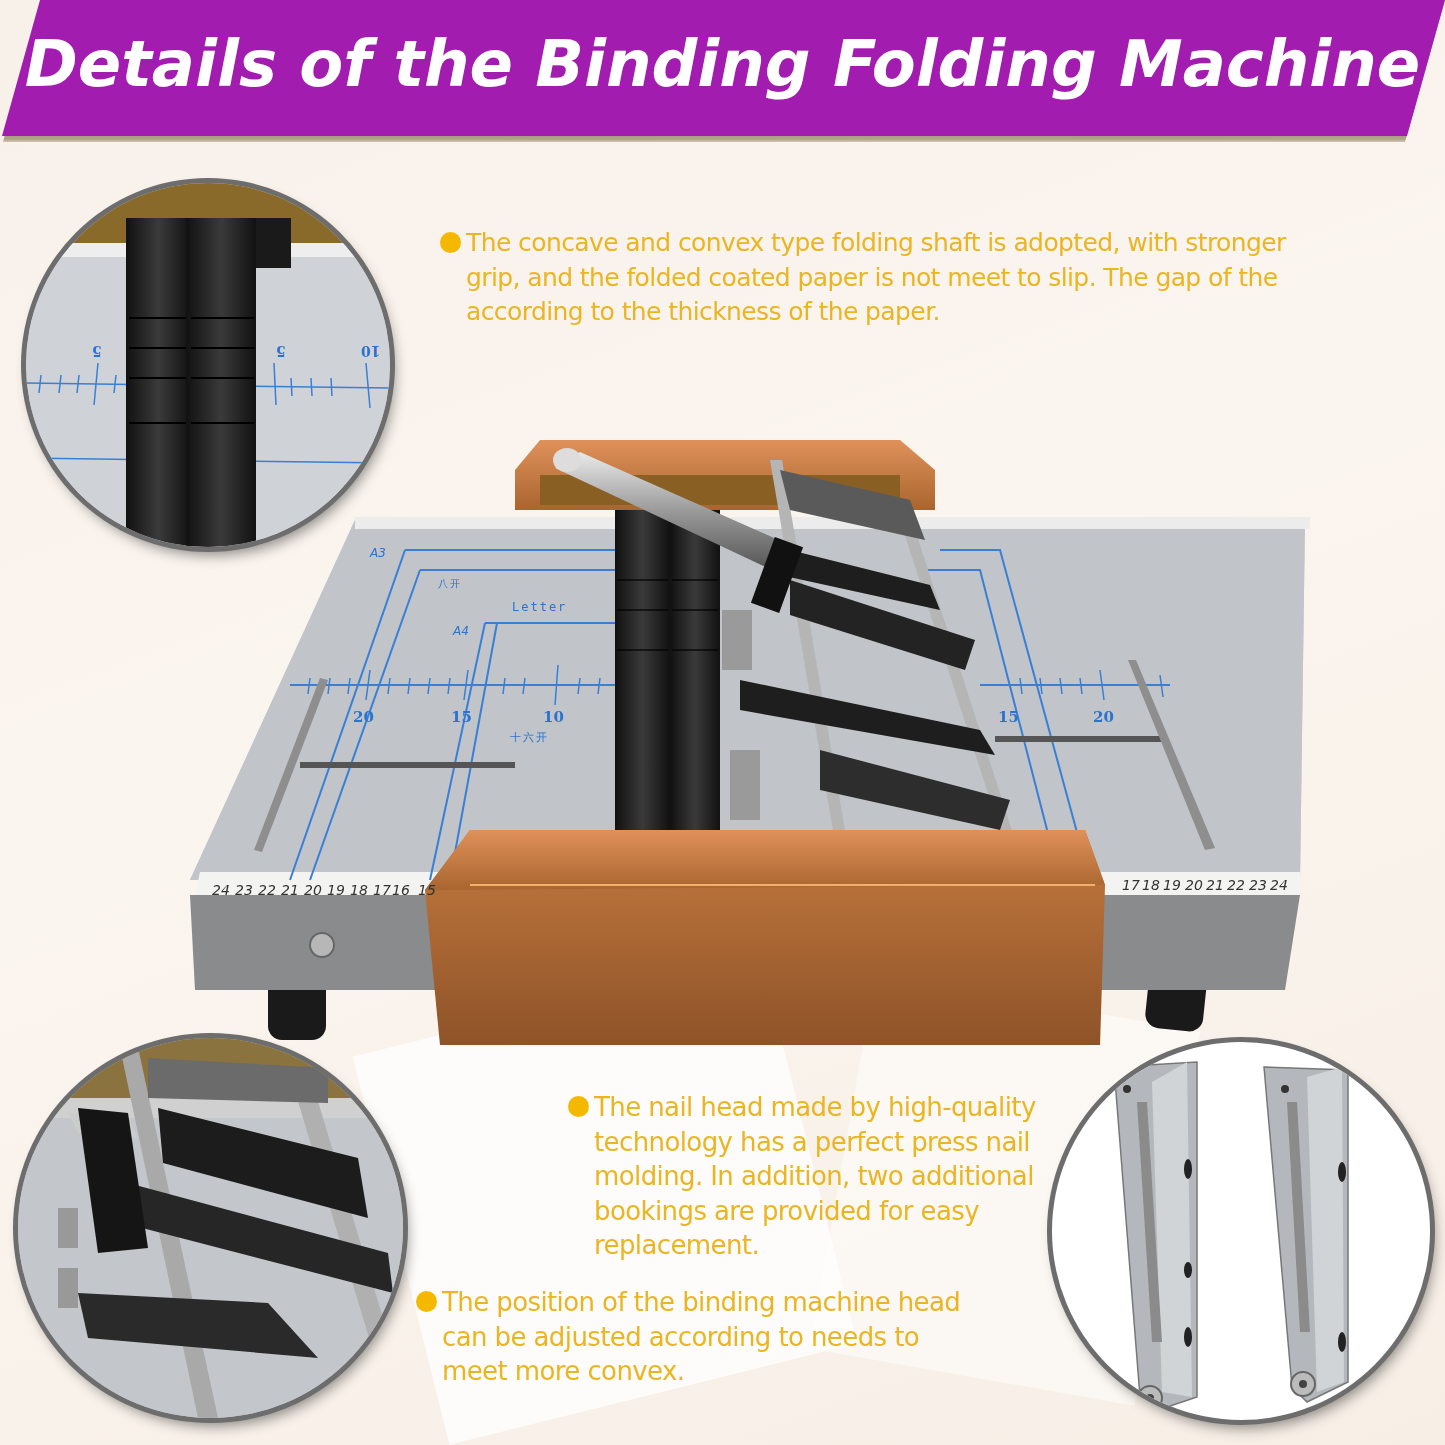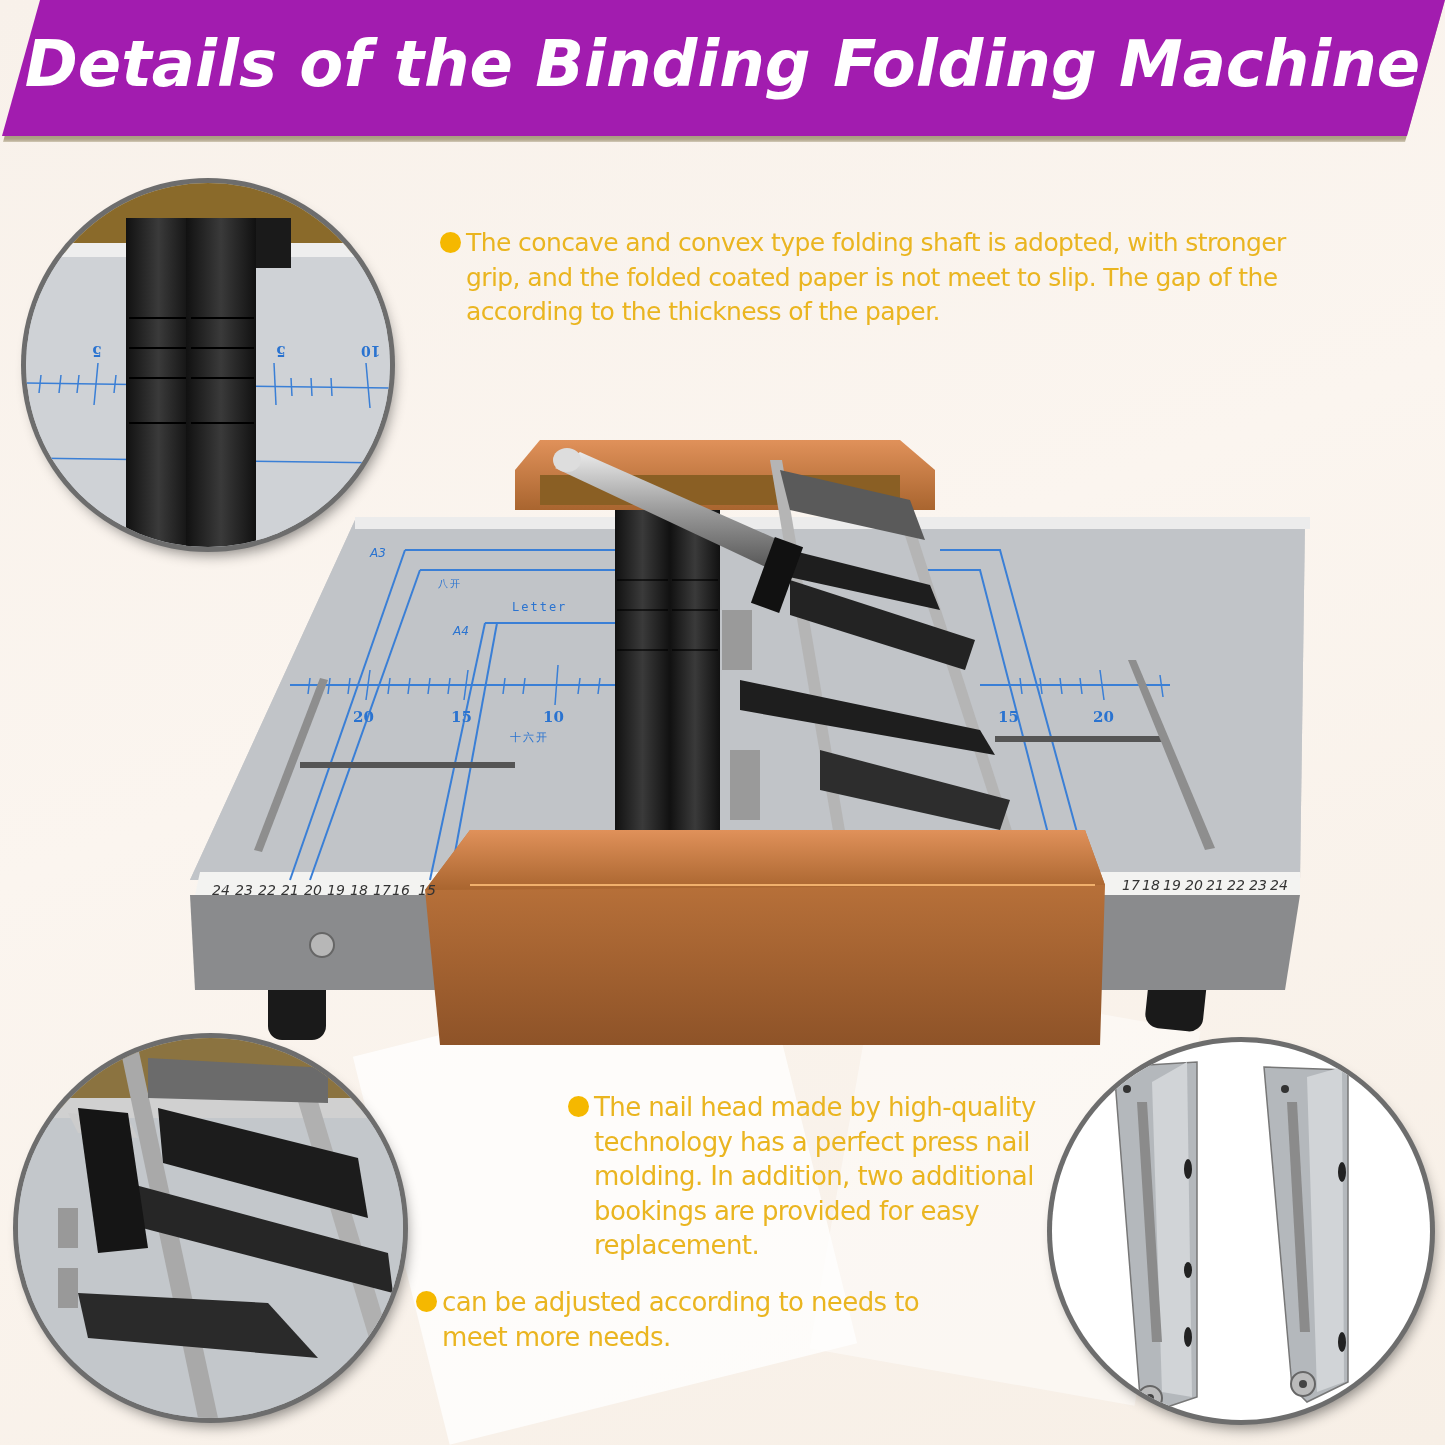--- a/index.html
+++ b/index.html
@@ -294,15 +294,16 @@
   <span class="dot"></span>
   <div>The nail head made by high-quality</div>
   <div>technology has a perfect press nail</div>
   <div>molding. In addition, two additional</div>
   <div>bookings are provided for easy</div>
   <div>replacement.</div>
 </div>
 
 <div class="bullet" style="left:442px;top:1285px;width:600px;font-size:26px;">
   <span class="dot"></span>
+  <div>The position of the binding machine head</div>
   <div>can be adjusted according to needs to</div>
-  <div>meet more needs.</div>
+  <div>meet more convex.</div>
 </div>
 
 </body></html>

